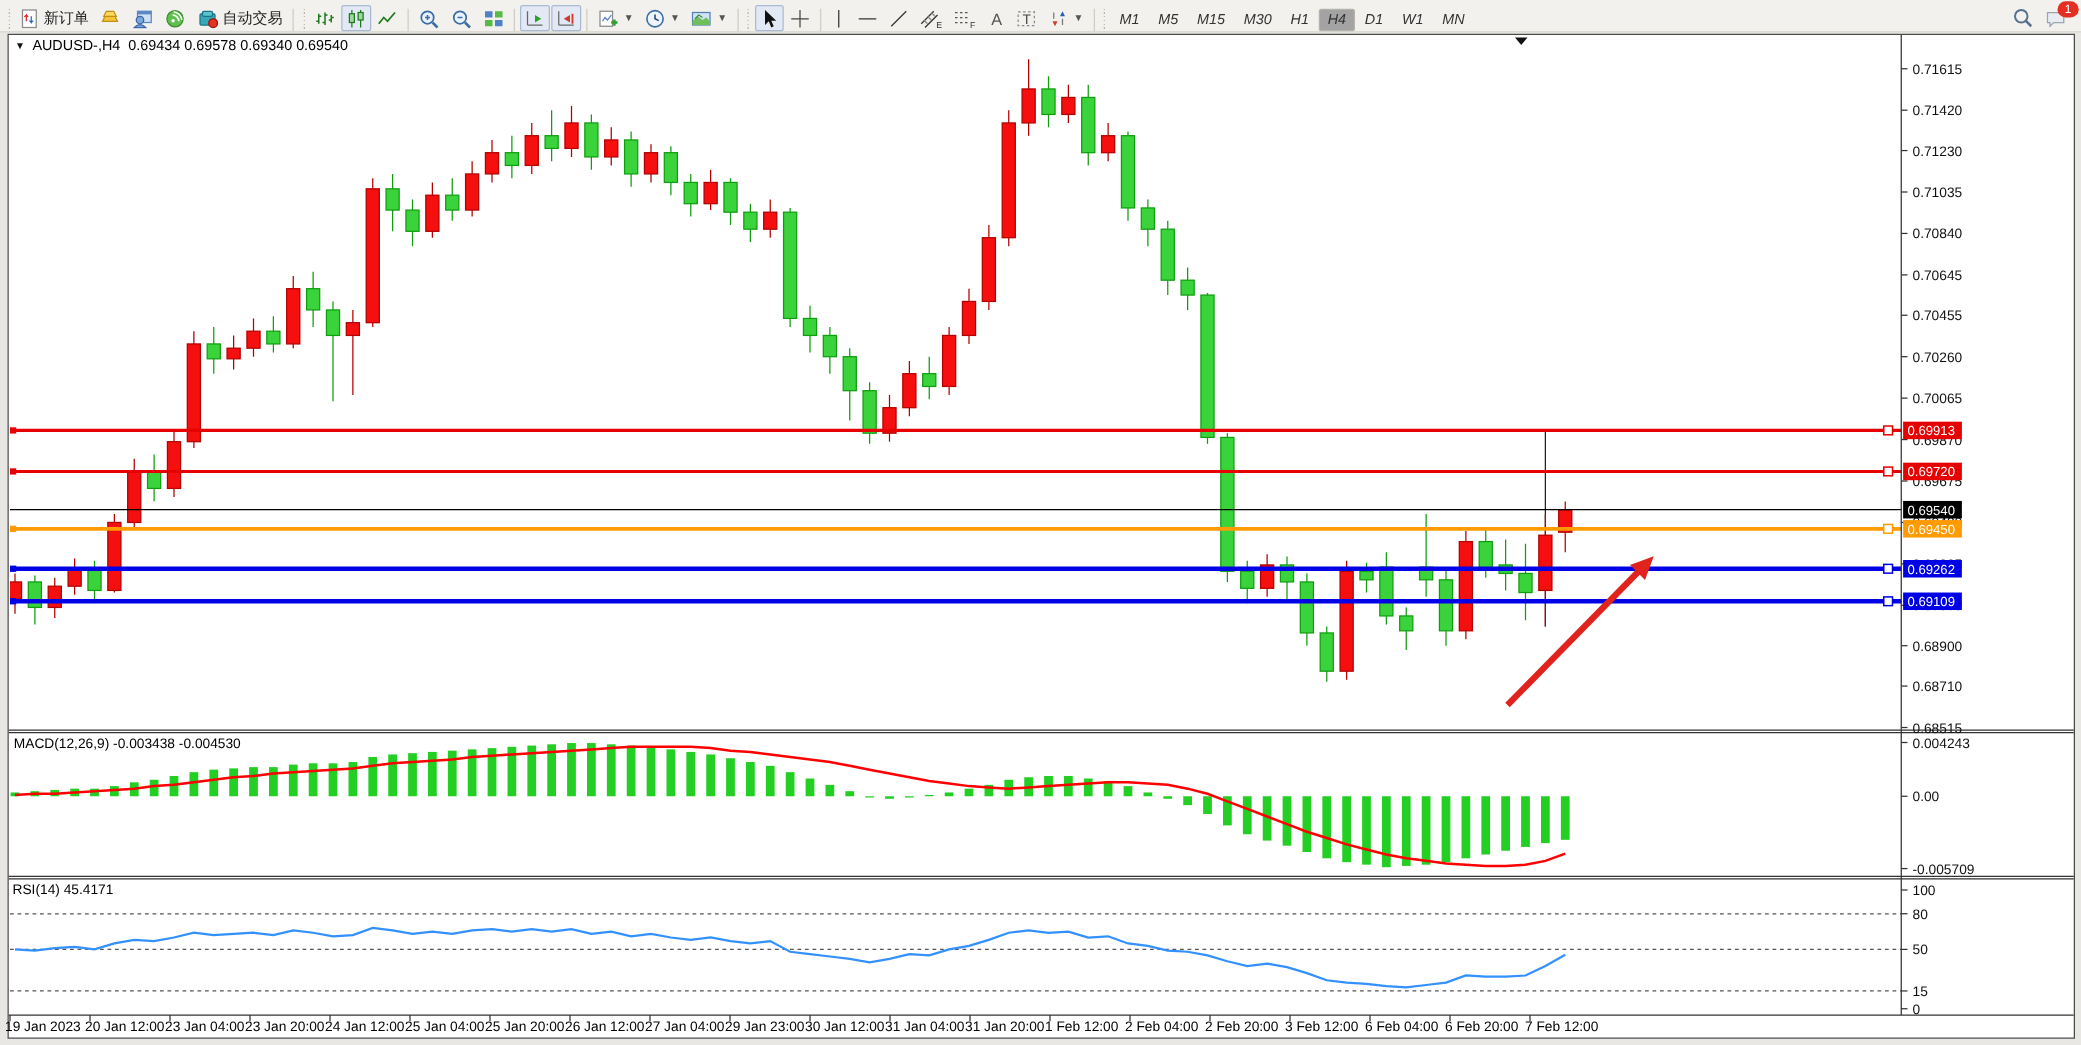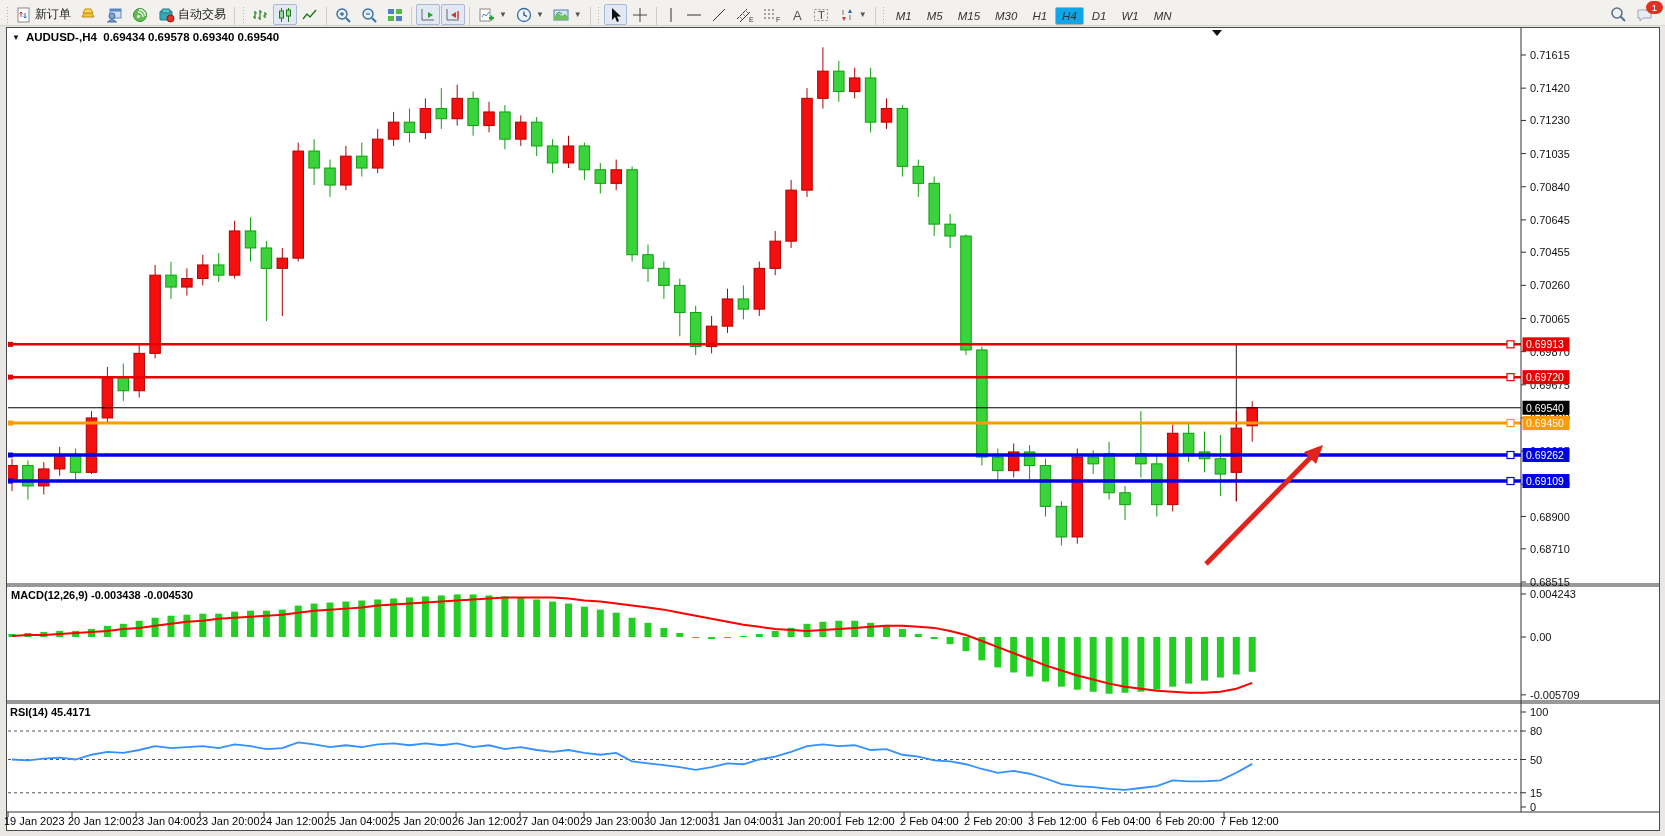--- a/index.html
+++ b/index.html
@@ -10,30 +10,30 @@
            border-bottom:1px solid #d6d3cc;display:flex;align-items:flex-end;gap:1px;
            padding:0 3px;box-sizing:border-box;font-size:12px;color:#222;z-index:10;}
   .tbtn{display:flex;align-items:center;gap:3px;padding:1px 3px;border:1px solid transparent;
         border-radius:2px;height:21px;box-sizing:border-box;white-space:nowrap;}
   .tbtn.pressed{background:#e3e9f4;border-color:#a9bbd4;}
   .sep{width:1px;height:18px;background:#d0cdc5;margin:0 3px;flex:none;}
   .grip{width:4px;height:18px;margin:0 2px;flex:none;
         background-image:repeating-linear-gradient(to bottom,#b9b6ae 0 1px,transparent 1px 3px);
         background-size:1px 100%;background-repeat:no-repeat;background-position:center;}
   .tf{padding:2px 6px;font-size:11.5px;color:#333;border:1px solid transparent;border-radius:2px;font-style:italic;}
-  .tf.active{background:#0ea5e9;border-color:#b5b2aa;}
+  .tf.active{background:#a3a3a3;border-color:#b5b2aa;}
   .spacer{flex:1;}
   .caret{font-size:8px;color:#555;margin-left:1px;}
   .badge{position:absolute;top:-4px;right:-6px;background:#e33022;color:#fff;border-radius:8px;
          min-width:13px;height:13px;font-size:9.5px;line-height:13px;text-align:center;padding:0 2px;}
   
   .window{position:absolute;left:6px;top:27px;width:1654px;height:804px;background:#fff;
           border:1px solid #4a4a4a;box-sizing:border-box;z-index:1;}
   #chart{position:absolute;left:0;top:0;z-index:2;}
-  .overlay{position:absolute;z-index:3;color:#000;white-space:pre;font-weight:bold;}
+  .overlay{position:absolute;z-index:3;color:#000;white-space:pre;}
   .ohlc-title{left:12px;top:31px;font-size:11.5px;}
   .ind-label{font-size:11px;text-align:right;}
   .tri{font-size:8px;vertical-align:1px;margin-right:6px;color:#111;}
   svg text{font-family:"Liberation Sans",sans-serif;}
 </style>
 </head>
 <body>
 
 <div class="toolbar">
   <div class="grip"></div>

